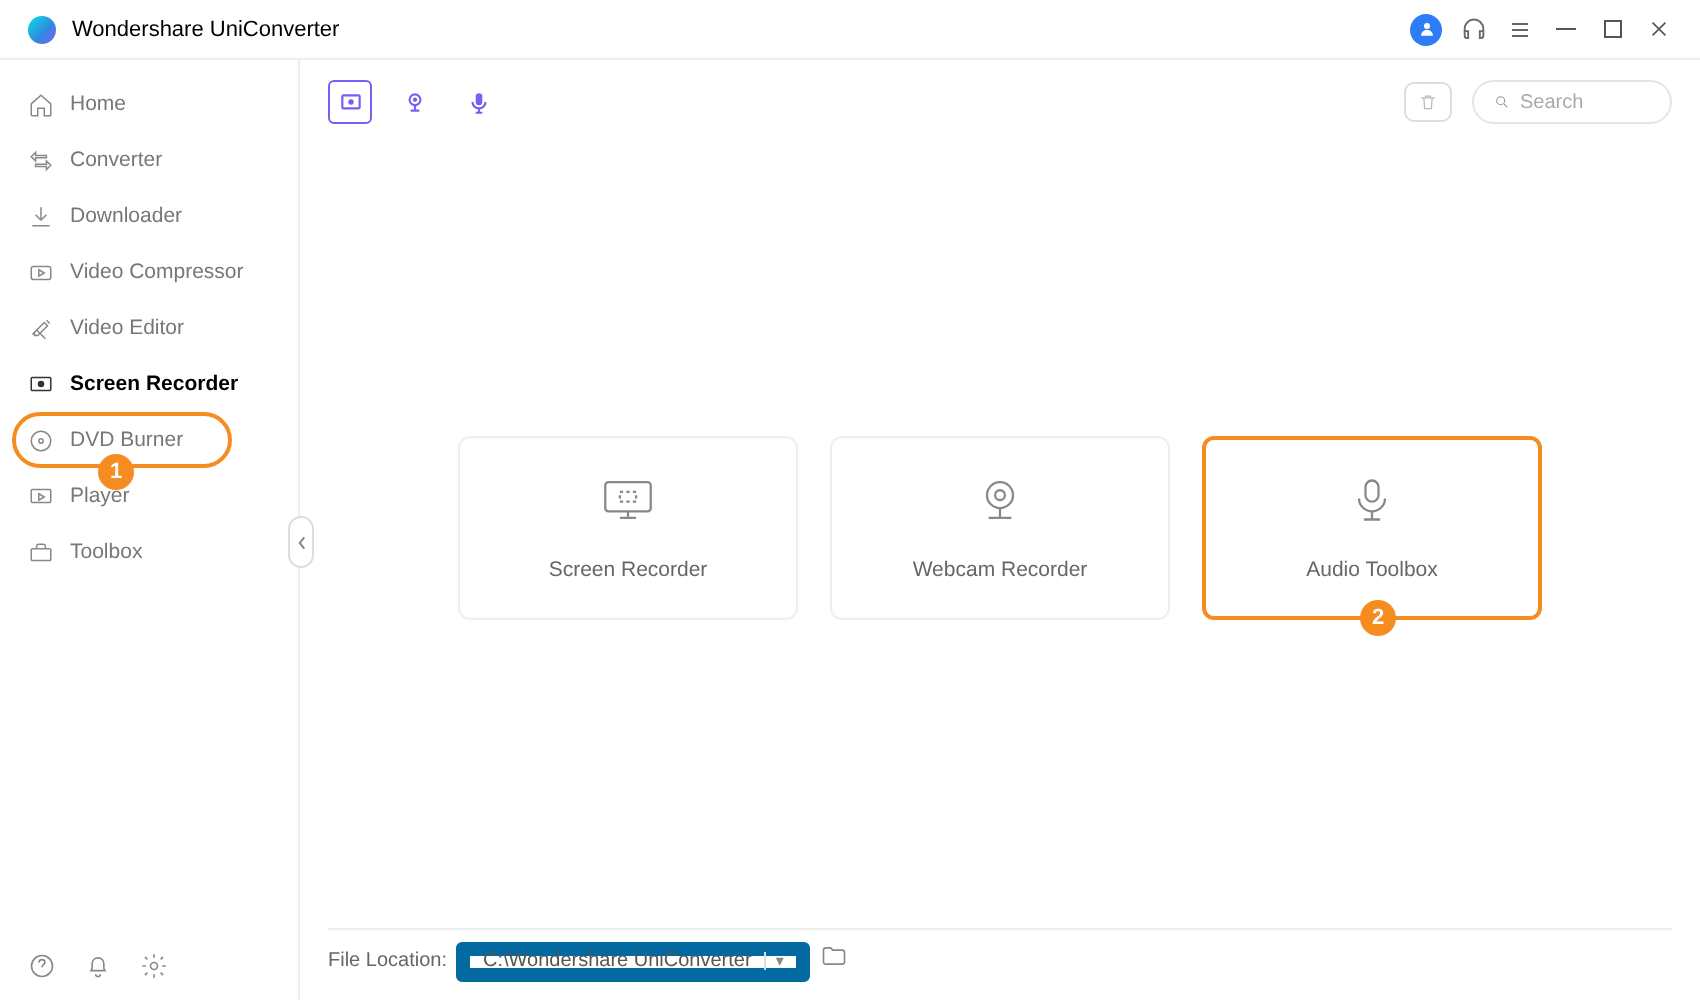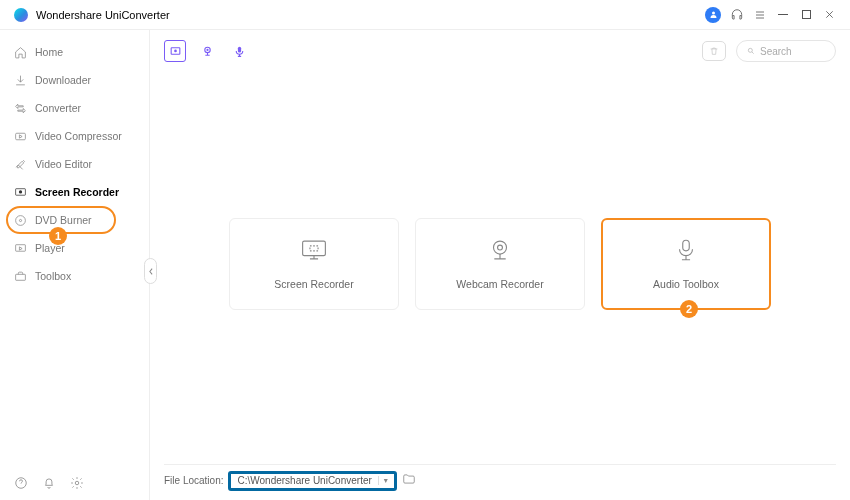--- a/index.html
+++ b/index.html
@@ -48,21 +48,21 @@
   .search input::placeholder{color:#aaa}
 
   .content{flex:1;display:flex;align-items:center;justify-content:center;gap:16px}
   .card{width:170px;height:92px;border:1px solid #eee;border-radius:6px;display:flex;flex-direction:column;align-items:center;justify-content:center;gap:12px;cursor:pointer;position:relative}
   .card .cic svg{width:26px;height:24px;stroke:#888;stroke-width:1.4;fill:none}
   .card .cl{font-size:10.5px;color:#666}
   .card.sel{border:2px solid #f68b1f}
 
   .footer{display:flex;align-items:center;gap:5px;height:26px;border-top:1px solid #eee;padding-top:6px}
   .fl{font-size:10px;color:#666}
-  .fp{display:flex;align-items:center;border:3px solid #0369a1;border-radius:3px;height:20px;font-size:10px;color:#555;padding:0 6px;gap:6px}
+  .fp{display:flex;align-items:center;border:7px solid #0369a1;border-radius:3px;height:20px;font-size:10px;color:#555;padding:0 6px;gap:6px}
   .fp .car{border-left:1px solid #ddd;padding-left:5px;color:#888;font-size:8px}
   .fold svg{width:14px;height:14px;stroke:#888;stroke-width:1.4;fill:none}
 </style>
 </head>
 <body>
 
 <div class="titlebar">
   <div class="logo"></div>
   <div class="app-title">
     <span>Wondershare</span>
@@ -105,32 +105,32 @@
       <span class="ic">
           <svg viewBox="0 0 24 24">
             <path d="M3 11l9-8 9 8v10a1 1 0 01-1 1h-5v-7h-6v7H4a1 1 0 01-1-1z"></path>
           </svg>
         </span>
       <span>Home</span>
     </div>
     <div class="side-item">
       <span class="ic">
           <svg viewBox="0 0 24 24">
+            <path d="M3 8l4-4v3h10v2H7v3zM21 16l-4 4v-3H7v-2h10v-3z"></path>
+          </svg>
+        </span>
+      <span>Converter</span>
+    </div>
+    <div class="side-item">
+      <span class="ic">
+          <svg viewBox="0 0 24 24">
             <path d="M12 3v12m0 0l-5-5m5 5l5-5M4 20h16"></path>
           </svg>
         </span>
       <span>Downloader</span>
-    </div>
-    <div class="side-item">
-      <span class="ic">
-          <svg viewBox="0 0 24 24">
-            <path d="M3 8l4-4v3h10v2H7v3zM21 16l-4 4v-3H7v-2h10v-3z"></path>
-          </svg>
-        </span>
-      <span>Converter</span>
     </div>
     <div class="side-item">
       <span class="ic">
           <svg viewBox="0 0 24 24">
             <rect x="3" y="6" width="18" height="12" rx="2"></rect>
             <path d="M10 9l5 3-5 3z"></path>
           </svg>
         </span>
       <span>Video Compressor</span>
     </div>

